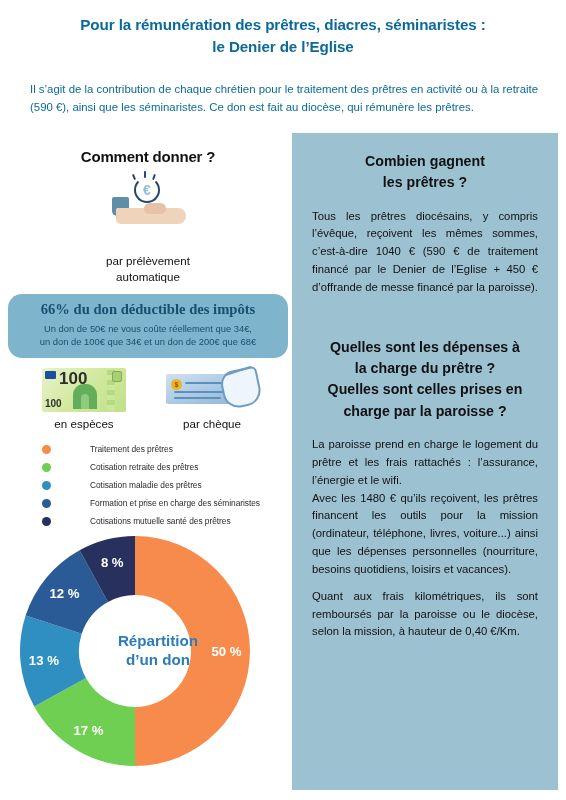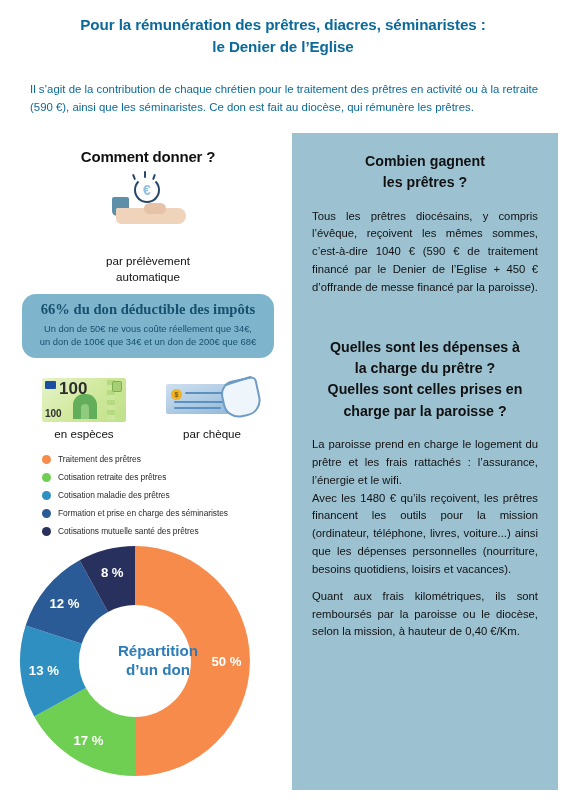--- a/index.html
+++ b/index.html
@@ -166,21 +166,21 @@
     background: #e2884c; border-radius: 1px;
   }
   .ol-lamp {
     position: absolute; left: 12px; top: 36px; width: 10px; height: 11px;
     background: #d6602f; border-radius: 5px 5px 1px 1px;
   }
 
   
   .tax-box {
     margin: 10px auto 0 auto;
-    width: 252px;
+    width: 280px;
     background: #7fb4cd;
     border-radius: 14px;
     padding: 7px 8px 9px 8px;
     box-sizing: border-box;
     text-align: center;
   }
   .tax-title {
     font-family: "Liberation Serif", serif;
     font-size: 14.6px;
     font-weight: bold;
@@ -193,21 +193,21 @@
     color: #17506e;
     margin-top: 3px;
   }
 
   
   .pays {
     display: flex;
     justify-content: center;
     align-items: flex-start;
     gap: 18px;
-    margin-top: 20px;
+    margin-top: 10px;
   }
   .pay { width: 110px; text-align: center; }
   .pay-label { font-size: 11.6px; color: #111111; margin-top: 5px; }
 
   .ico-note {
     width: 84px; height: 44px; margin: 0 auto; position: relative;
     background: linear-gradient(135deg, #e7f3c9 0%, #cfe89b 55%, #bfe08a 100%);
     border-radius: 2px;
   }
   .note-100 {
@@ -260,21 +260,21 @@
     border: 2px solid #6f9cc4; border-radius: 14px 6px 16px 16px;
     background: #eef5fb; transform: rotate(-12deg);
   }
   .chq-pen {
     position: absolute; left: 58px; top: 2px; width: 28px; height: 2.4px;
     background: #6f9cc4; transform: rotate(-18deg); border-radius: 2px;
   }
 
   
   .legend { margin: 14px 0 0 42px; }
-  .legend-row { display: flex; align-items: center; margin-bottom: 8px; }
+  .legend-row { display: flex; align-items: center; margin-bottom: 8px; gap: 32px; }
   .legend-dot { width: 9px; height: 9px; border-radius: 50%; flex: 0 0 auto; }
   .legend-label { font-size: 8.4px; color: #2b2b2b; margin-left: 7px; letter-spacing: -0.05px; }
 
   
   .donut-wrap { position: relative; width: 280px; height: 232px; margin: 6px 0 0 18px; }
   .donut-svg { position: absolute; left: 0; top: 0; }
   .donut-center {
     position: absolute; left: 50%; top: 50%;
     transform: translate(-50%, -50%);
     text-align: center;

